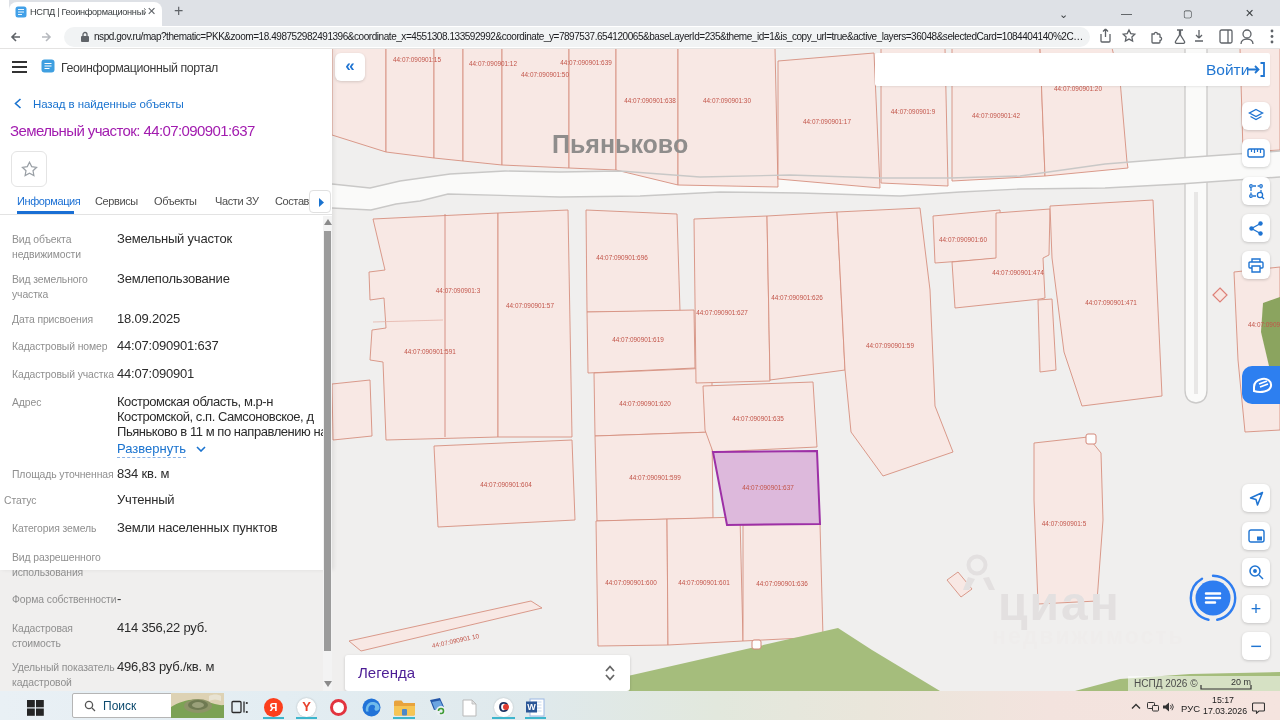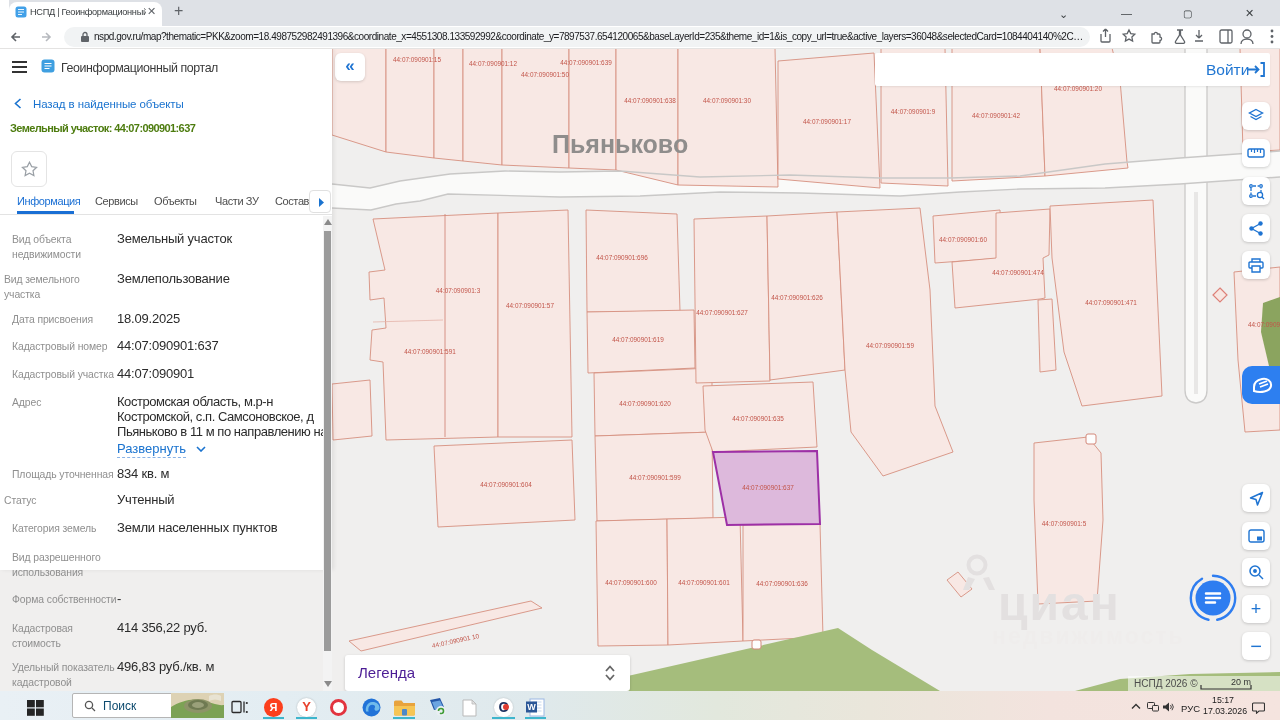--- a/index.html
+++ b/index.html
@@ -12,21 +12,21 @@
 #tabtitle{left:30px;top:7px;font-size:9.2px;color:#3c4043;white-space:nowrap;width:116px;overflow:hidden;letter-spacing:-0.3px}
 #tabx{left:147px;top:5px;font-size:11px;color:#5f6368}
 #newtab{left:174px;top:2px;font-size:16px;color:#5f6368}
 .winctl{top:7px;font-size:11px;color:#3c4043}
 #toolbar{left:0;top:26px;width:1280px;height:22px;background:#fff}
 #omni{left:64px;top:27px;width:1026px;height:20px;background:#f1f3f4;border-radius:11px}
 #url{left:94px;top:31px;font-size:10px;color:#202124;letter-spacing:-0.45px;white-space:nowrap;width:1000px;overflow:hidden}
 
 #page{left:0;top:48px;width:1280px;height:643px;background:#f0efee;overflow:hidden}
 #panel{left:0;top:0;width:332px;height:522px;background:#fff;z-index:5;box-shadow:2px 0 4px rgba(0,0,0,0.07)}
-#ptitle{left:10px;top:74px;font-size:11px;font-weight:bold;color:#4d7c0f;letter-spacing:-0.6px}
+#ptitle{left:10px;top:74px;font-size:15px;font-weight:normal;color:#a21caf;letter-spacing:-0.6px}
 #star{left:11px;top:103px;width:36px;height:36px;border:1px solid #e4e4e4;border-radius:6px}
 .tabitem{top:147px;font-size:11px;color:#4d4d4d;letter-spacing:-0.4px}
 #tabarrow{left:309px;top:142px;width:22px;height:23px;border:1px solid #e0e0e0;border-radius:4px;background:#fff}
 #tabline{left:0;top:166px;width:332px;height:1px;background:#e3e3e3}
 .lbl{font-size:10.4px;color:#8f8f8f;line-height:15px;letter-spacing:-0.1px}
 .val{font-size:13px;color:#2b2b2b;line-height:15.2px;letter-spacing:-0.2px}
 .blue{color:#1a73cf}
 
 #sbtrack{left:323px;top:168px;width:9px;height:475px;background:#f3f3f3}
 #sbthumb{left:324px;top:183px;width:7px;height:420px;background:#9b9b9b}
@@ -228,21 +228,21 @@
 <div class="abs tabitem" style="left:215px">Части ЗУ</div>
 <div class="abs tabitem" style="left:275px">Состав</div>
 <div class="abs" style="left:17px;top:163px;width:57px;height:3px;background:#1a6fd4"></div>
 <div class="abs" id="tabarrow"><svg style="margin:7px 0 0 8px" width="6" height="9" viewBox="0 0 6 9">
           <path d="M1 0l5 4.5L1 9z" fill="#1a73cf"></path>
         </svg></div>
 <div class="abs" id="tabline"></div>
 
 <div class="abs lbl" style="left:12px;top:184px">Вид объекта<br>недвижимости</div>
 <div class="abs val" style="left:117px;top:183px">Земельный участок</div>
-<div class="abs lbl" style="left:4px;top:224px">Вид земельного<br>участка</div>
+<div class="abs lbl" style="left:12px;top:224px">Вид земельного<br>участка</div>
 <div class="abs val" style="left:117px;top:223px">Землепользование</div>
 <div class="abs lbl" style="left:12px;top:264px">Дата присвоения</div>
 <div class="abs val" style="left:117px;top:263px">18.09.2025</div>
 <div class="abs lbl" style="left:12px;top:291px">Кадастровый номер</div>
 <div class="abs val" style="left:117px;top:290px">44:07:090901:637</div>
 <div class="abs lbl" style="left:12px;top:319px">Кадастровый участка</div>
 <div class="abs val" style="left:117px;top:318px">44:07:090901</div>
 <div class="abs lbl" style="left:12px;top:347px">Адрес</div>
 <div class="abs val" style="left:117px;top:346px;width:222px;letter-spacing:-0.45px">Костромская область, м.р-н Костромской, с.п. Самсоновское, д Пьяньково в 11 м по направлению на</div>
 <div class="abs blue" style="left:117px;top:393px;font-size:13px;border-bottom:1px dashed #8ab4e8;padding-bottom:1px">Развернуть</div>

